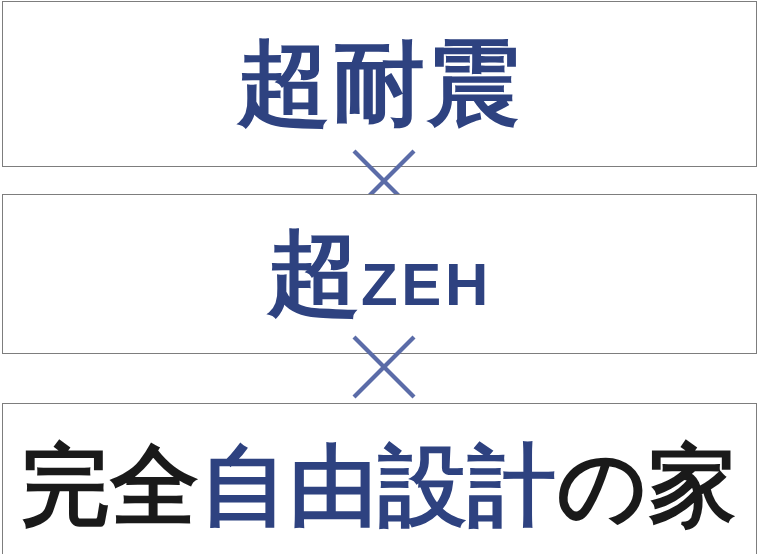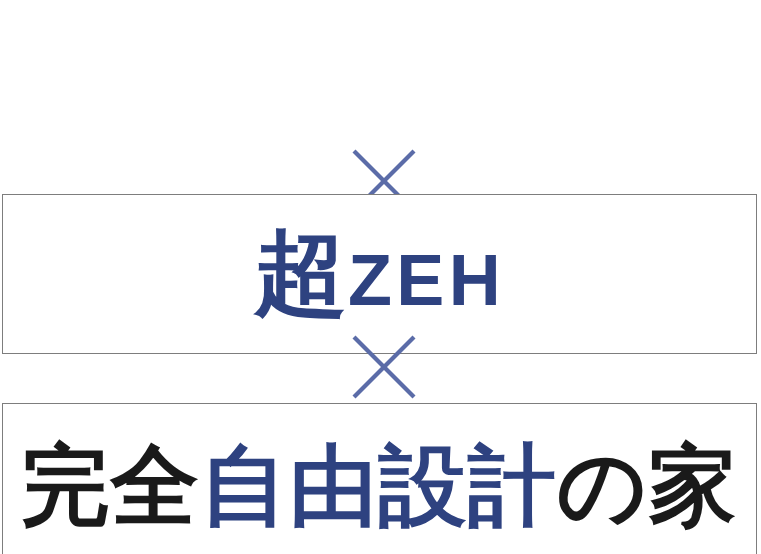--- a/index.html
+++ b/index.html
@@ -56,21 +56,21 @@
   
   #text-2 {
     font-size: 93px;
     color: #2e4280;
     transform: translateY(-1px);
   }
   #text-2 .latin {
     font-family: "Liberation Sans", "DejaVu Sans", sans-serif;
     font-weight: 700;
     letter-spacing: 0.06em;
-    font-size: 72px;
+    font-size: 60px;
   }
 
   
   #text-3 {
     font-size: 88px;
     letter-spacing: 0.015em;
     transform: translateY(-2px);
   }
   #text-3 .ink-black { color: #1a1a1a; }
   #text-3 .ink-navy  { color: #2e4280; }
@@ -85,20 +85,23 @@
   }
   #x-separator-1 { top: 149px; }
   #x-separator-2 { top: 335px; }
   .x-separator svg { display: block; width: 100%; height: 100%; }
 </style>
 </head>
 <body>
 
 <div id="stack">
 
+  <div class="feature-box" id="box-1">
+    <span class="feature-text" id="text-1">超耐震</span>
+  </div>
 
   <div class="x-separator" id="x-separator-1">
     <svg viewBox="0 0 64 64" xmlns="http://www.w3.org/2000/svg">
       <line x1="2" y1="2" x2="62" y2="62" stroke="#5b6ca8" stroke-width="4.2" stroke-linecap="butt"></line>
       <line x1="62" y1="2" x2="2" y2="62" stroke="#5b6ca8" stroke-width="4.2" stroke-linecap="butt"></line>
     </svg>
   </div>
 
   <div class="feature-box" id="box-2">
     <span class="feature-text" id="text-2"><span class="cjk">超</span><span class="latin">ZEH</span></span>

